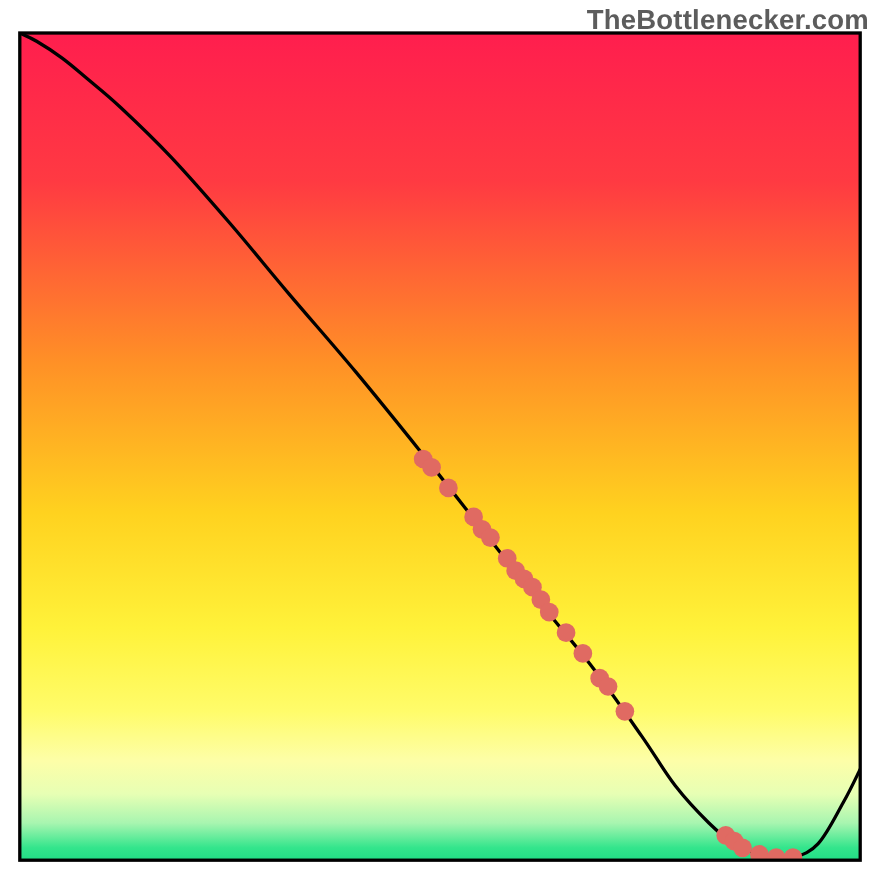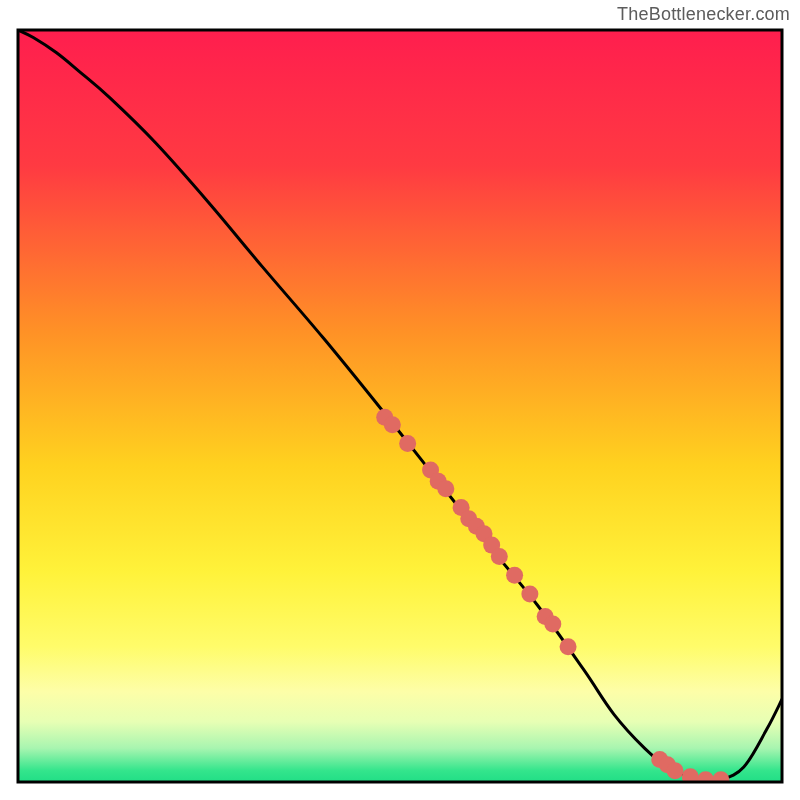--- a/index.html
+++ b/index.html
@@ -13,22 +13,22 @@
   }
   .stage {
     position: relative;
     width: 800px;
     height: 800px;
   }
   .watermark {
     position: absolute;
     top: 4px;
     right: 10px;
-    font-size: 18px;
-    font-weight: 400;
+    font-size: 25px;
+    font-weight: 700;
     color: #5c5c5c;
     letter-spacing: 0.2px;
     z-index: 5;
   }
   svg.plot {
     position: absolute;
     left: 0;
     top: 0;
     width: 800px;
     height: 800px;

